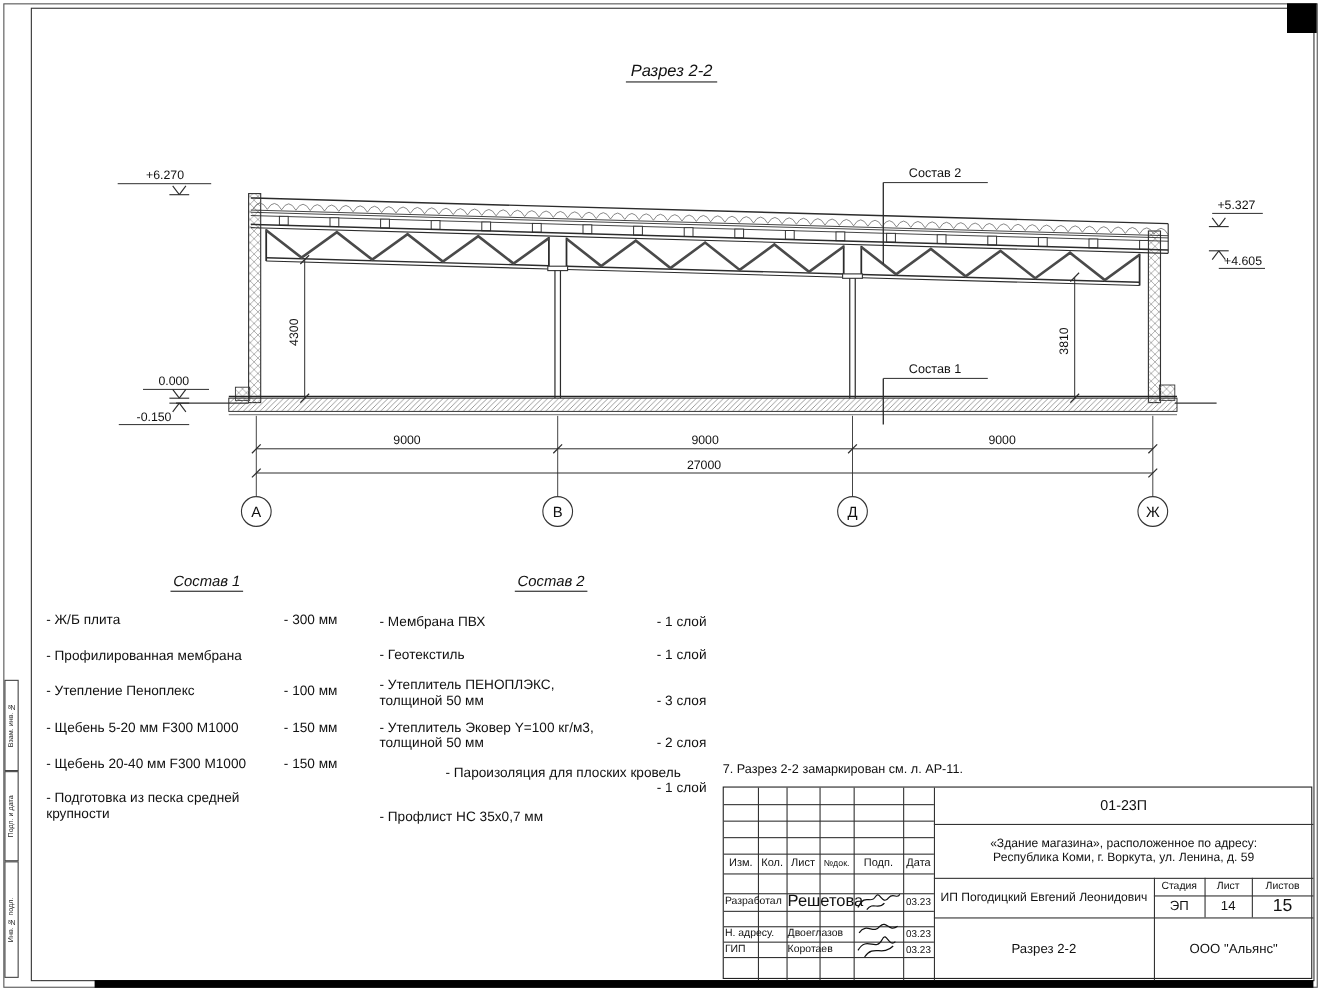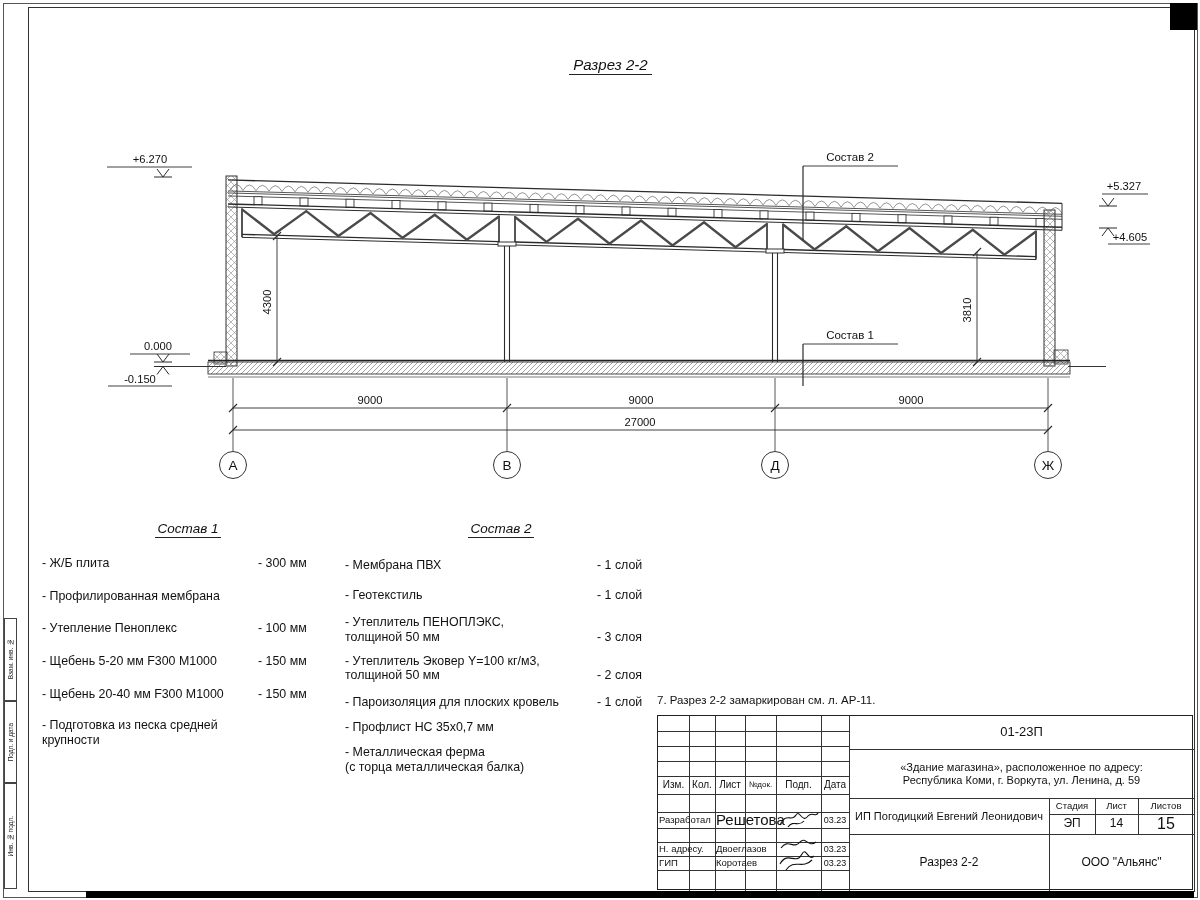--- a/index.html
+++ b/index.html
@@ -246,31 +246,26 @@
     <div class="crow" style="margin-top:13px;">
         <span class="cname">- Утеплитель ПЕНОПЛЭКС,
 толщиной 50 мм</span>
         <span class="cval">- 3 слоя</span>
       </div>
     <div class="crow" style="margin-top:9px;">
         <span class="cname">- Утеплитель Эковер Y=100 кг/м3,
 толщиной 50 мм</span>
         <span class="cval">- 2 слоя</span>
       </div>
-    <div class="crow" style="margin-top:12px;">
+    <div class="crow" style="margin-top:12px;flex-direction:column;">
         <span class="cname">- Пароизоляция для плоских кровель</span>
         <span class="cval">- 1 слой</span>
       </div>
     <div class="crow" style="margin-top:11px;">
         <span class="cname">- Профлист НС 35х0,7 мм</span>
-        <span class="cval"></span>
-      </div>
-    <div class="crow" style="margin-top:10px;">
-        <span class="cname">- Металлическая ферма
-(с торца металлическая балка)</span>
         <span class="cval"></span>
       </div>
   </div>
 
   <div class="abs" id="note">7. Разрез 2-2 замаркирован см. л. АР-11.</div>
 
   <div class="abs" id="tb">
 
     <div class="vline" style="left:31px;height:175px;"></div>
     <div class="vline" style="left:57px;height:175px;"></div>

